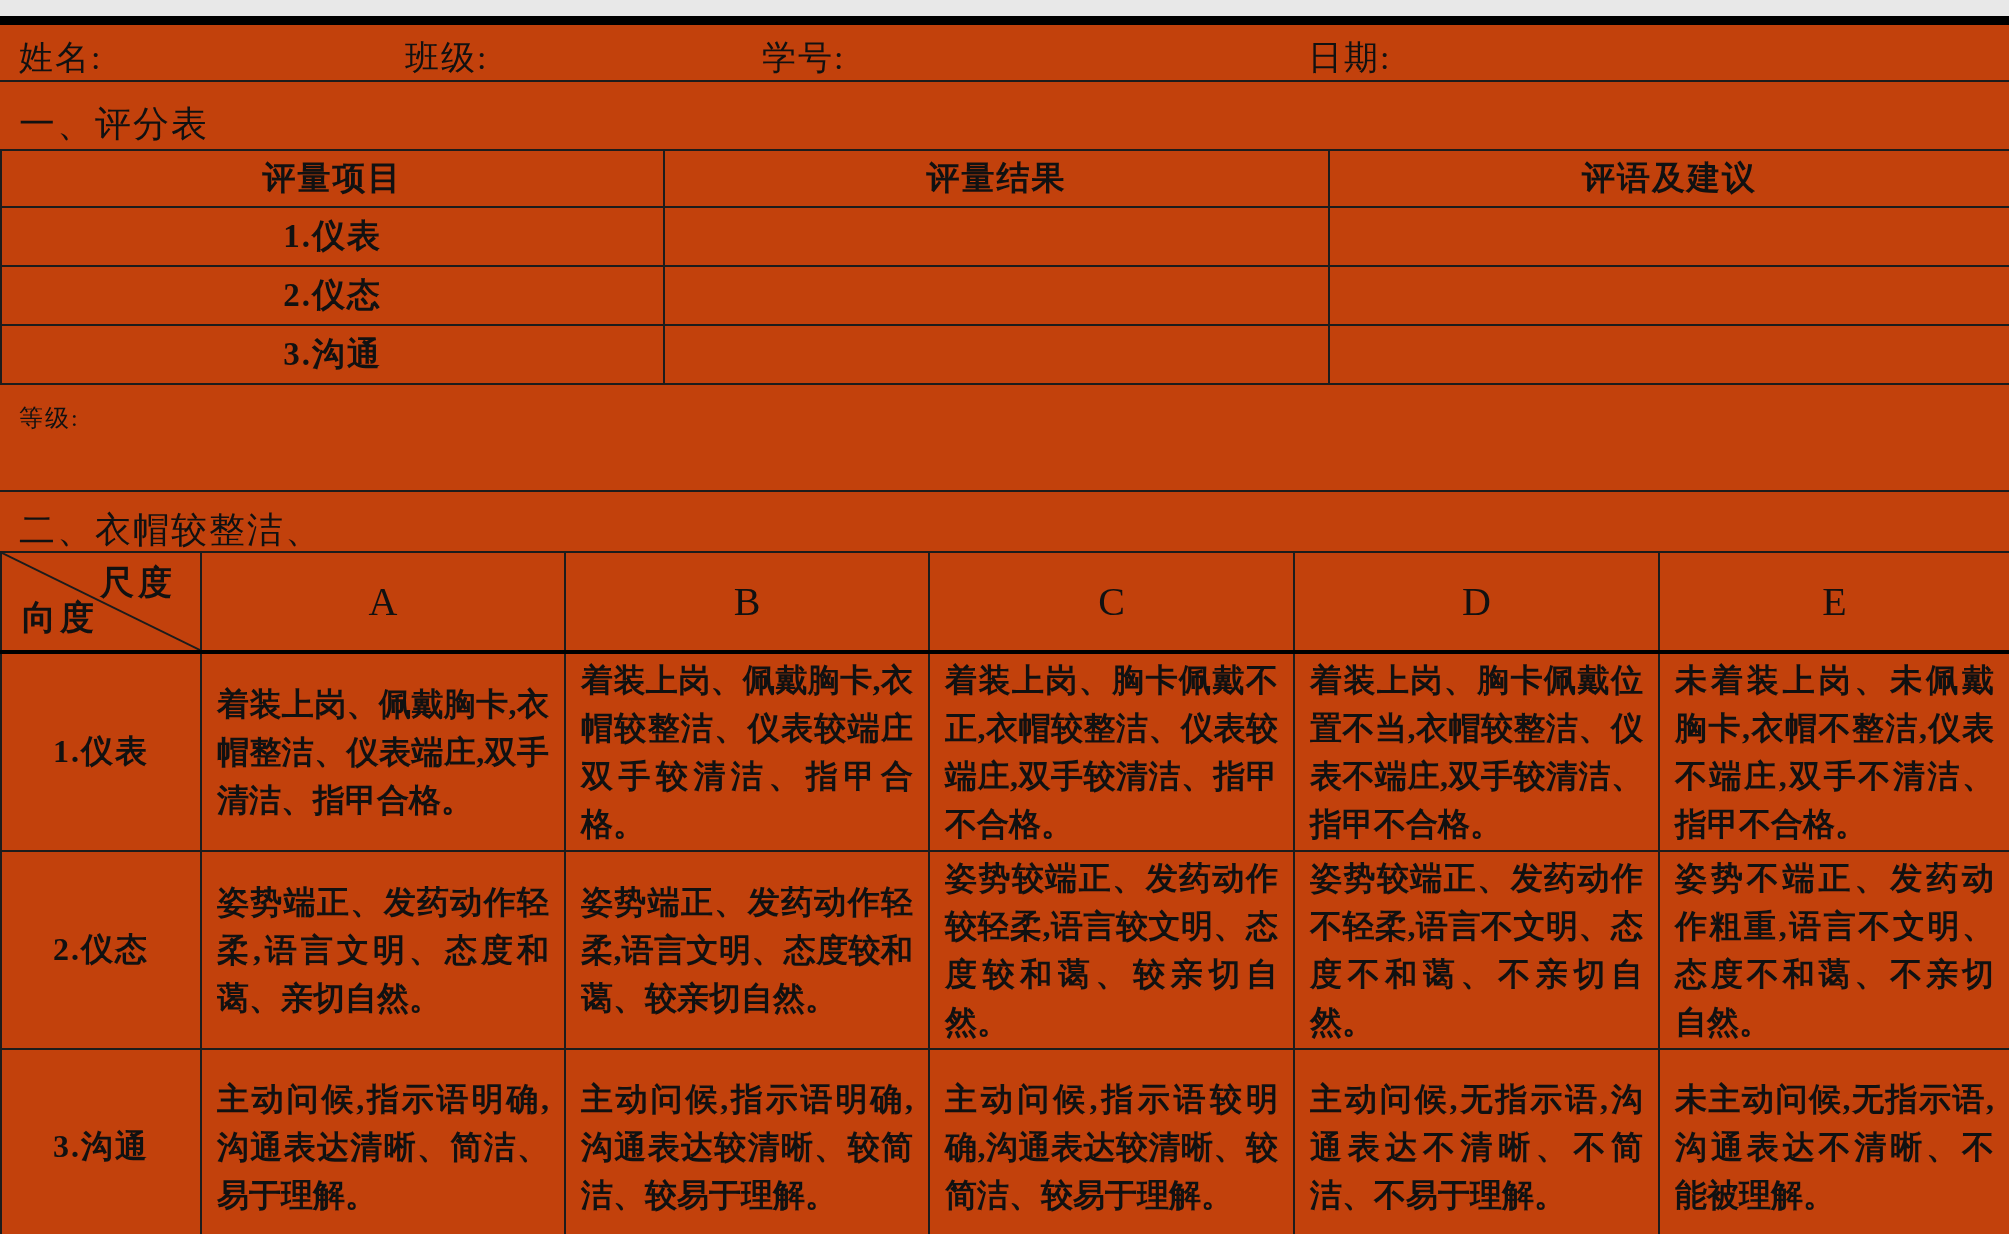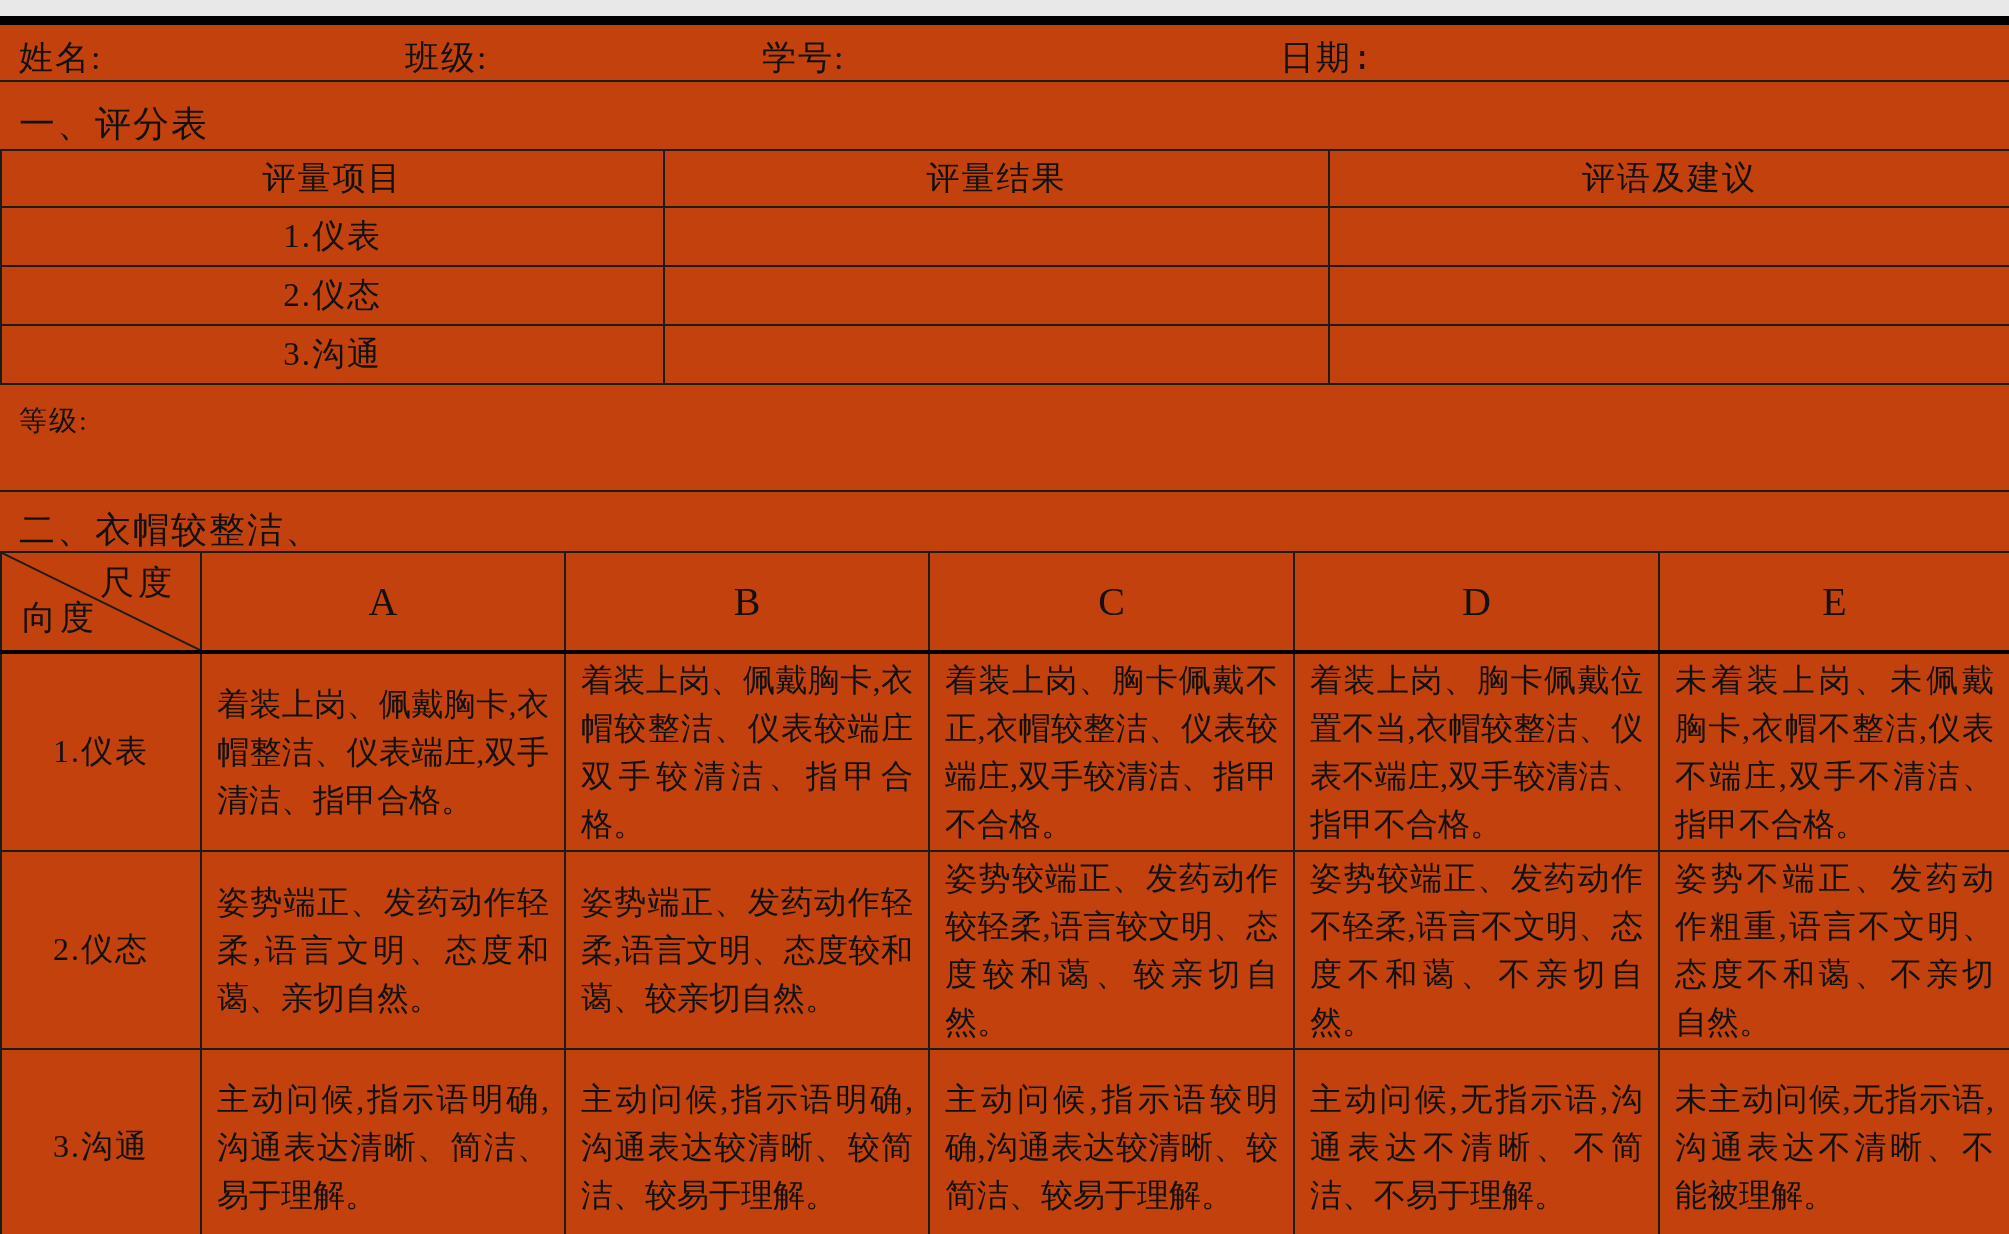--- a/index.html
+++ b/index.html
@@ -11,36 +11,36 @@
   }
   .topbar { position:absolute; left:0; top:0; width:2009px; height:9px; background:#000; }
   .rule { position:absolute; left:0; width:2009px; height:2px; background:#1c1c1c; }
   .rule-1 { top:64px; }
   .rule-2 { top:474px; }
 
   .meta-label { position:absolute; top:19px; font-size:34px; letter-spacing:2px; white-space:nowrap; }
   .meta-name  { left:19px; }
   .meta-class { left:405px; }
   .meta-id    { left:762px; }
-  .meta-date  { left:1280px;font-family:Liberation Mono, monospace; }
+  .meta-date  { left:1308px; }
 
   .section-title { position:absolute; left:19px; font-size:36px; letter-spacing:2px; white-space:nowrap; }
   .section-1 { top:84px; }
   .section-2 { top:490px; }
 
   table { border-collapse:collapse; table-layout:fixed; position:absolute; left:0; width:2009px; }
-  td { border:2px solid #1c1c1c; vertical-align:middle; }
+  td { border:2px solid #1c1c1c; vertical-align:middle;font-weight:bold; }
 
   
   .t1 { top:133px; }
   .t1 td { height:59px; text-align:center; font-size:33px; letter-spacing:2px; }
   .t1 .h td { height:57px; }
 
   
-  .grade-label { position:absolute; left:19px; top:386px; font-size:28px; letter-spacing:2px; }
+  .grade-label { position:absolute; left:19px; top:386px; font-size:24px; letter-spacing:2px; }
   .sig-block { position:absolute; left:1405px; top:430px; font-size:33px; letter-spacing:1px; white-space:nowrap; }
   .sig-line { display:inline-block; width:233px; height:36px; border-bottom:2px solid #1c1c1c; vertical-align:bottom; }
 
   
   .t2 { top:535px; }
   .t2 .h td { height:100px; border-bottom:4px solid #000000; }
   .t2 .grade-col { text-align:center; font-size:40px; font-weight:400; }
   .t2 .r1 td { height:198px; }
   .t2 .r2 td { height:195px; }
   .t2 .r3 td { height:197px; border-bottom:6px solid #1c1c1c; }

